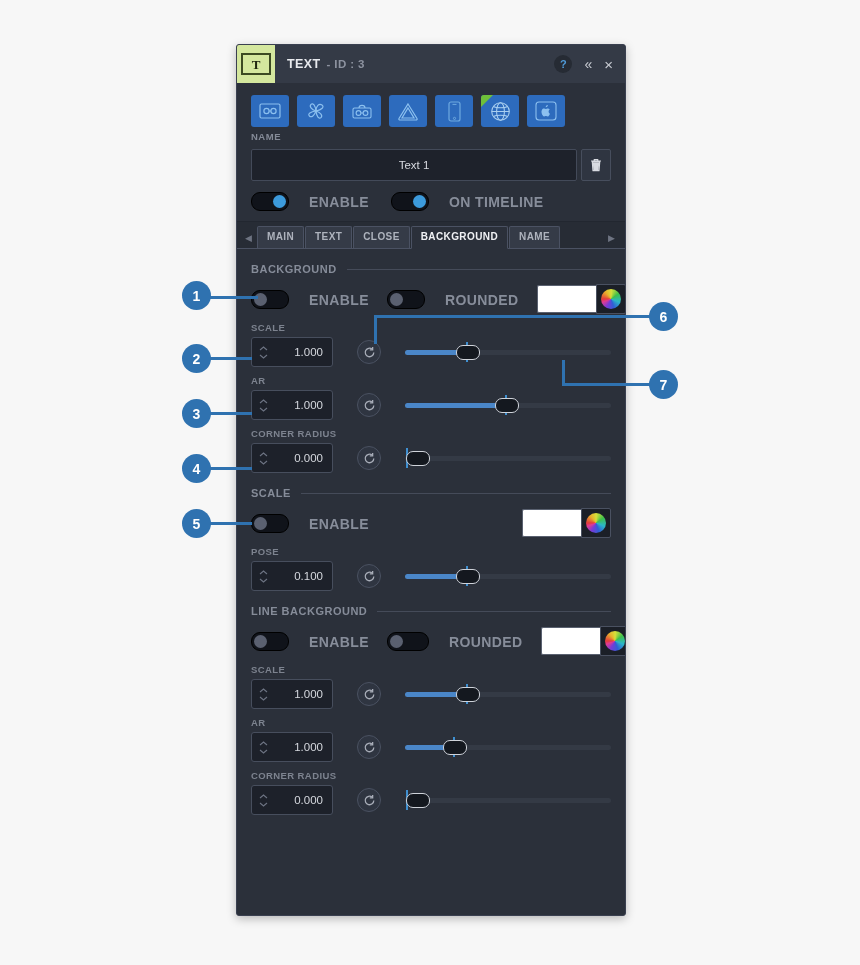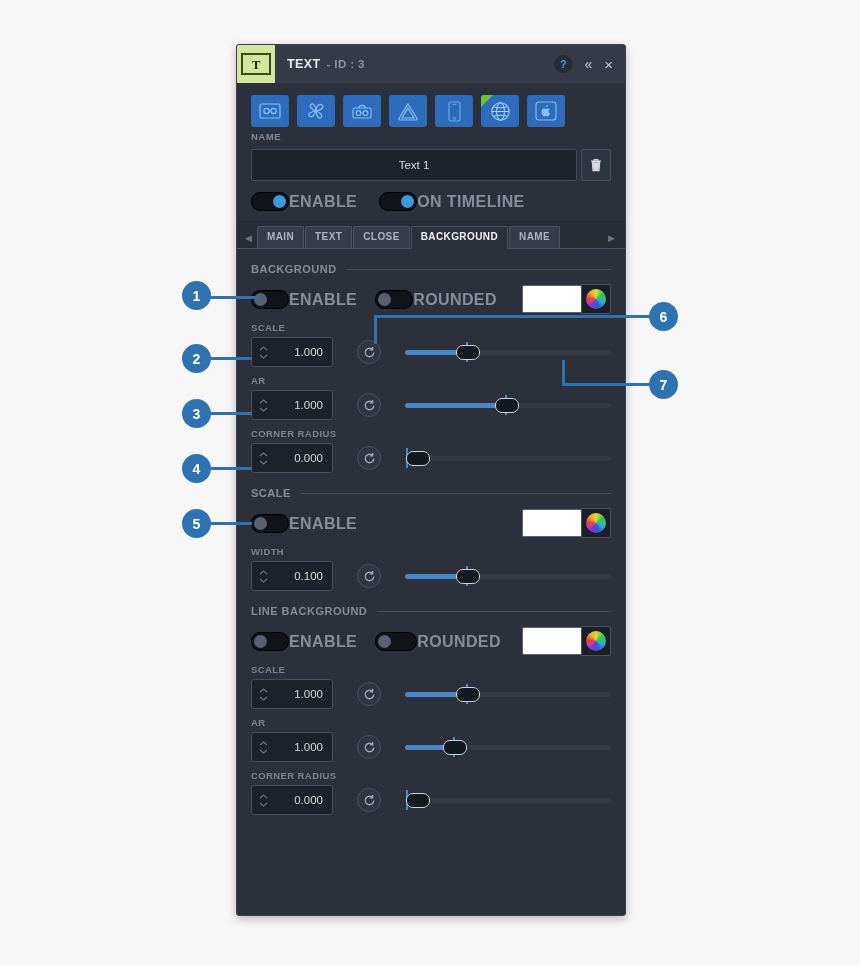--- a/index.html
+++ b/index.html
@@ -108,22 +108,22 @@
     position:relative;flex:none;
   }
   .tg .knob{
     position:absolute;top:2px;left:2px;
     width:13px;height:13px;border-radius:50%;
     background:#5a6070;
   }
   .tg.on .knob{left:auto;right:2px;background:#3c9adb;}
   .tg.wide{width:40px;}
   .tg-label{
-    font-size:16px;font-weight:bold;color:#878d9a;
-    letter-spacing:.4px;margin-left:0;
+    font-size:14px;font-weight:bold;color:#878d9a;
+    letter-spacing:.4px;margin-left:20px;
   }
 
   
   .tabs-wrap{
     display:flex;align-items:flex-end;
     padding:0 6px;height:26px;
     background:#272c35;
     border-bottom:1px solid #4b5263;
     position:relative;
   }
@@ -481,21 +481,21 @@
         </div>
       <div class="tg-label">ENABLE</div>
       <div class="color-group">
         <div class="swatch" style="background: rgb(255, 255, 255);"></div>
         <div class="wheel-box">
           <div class="wheel" style="background: conic-gradient(from -90deg, rgb(226, 59, 59) 0deg, rgb(232, 176, 44) 52deg, rgb(215, 224, 58) 92deg, rgb(63, 192, 74) 145deg, rgb(43, 183, 200) 200deg, rgb(47, 95, 214) 250deg, rgb(123, 58, 214) 300deg, rgb(226, 59, 143) 340deg, rgb(226, 59, 59) 360deg);"></div>
         </div>
       </div>
     </div>
 
-    <div class="field-label">WIDTH</div>
+    <div class="field-label">POSE</div>
     <div class="num-row">
       <div class="num-input">
         <span class="spin">
           <svg width="9" height="5" viewBox="0 0 9 5">
               <path d="M1 4L4.5 1L8 4" fill="none" stroke="currentColor" stroke-width="1.1"></path>
             </svg>
           <svg width="9" height="5" viewBox="0 0 9 5">
               <path d="M1 1L4.5 4L8 1" fill="none" stroke="currentColor" stroke-width="1.1"></path>
             </svg>
         </span>

